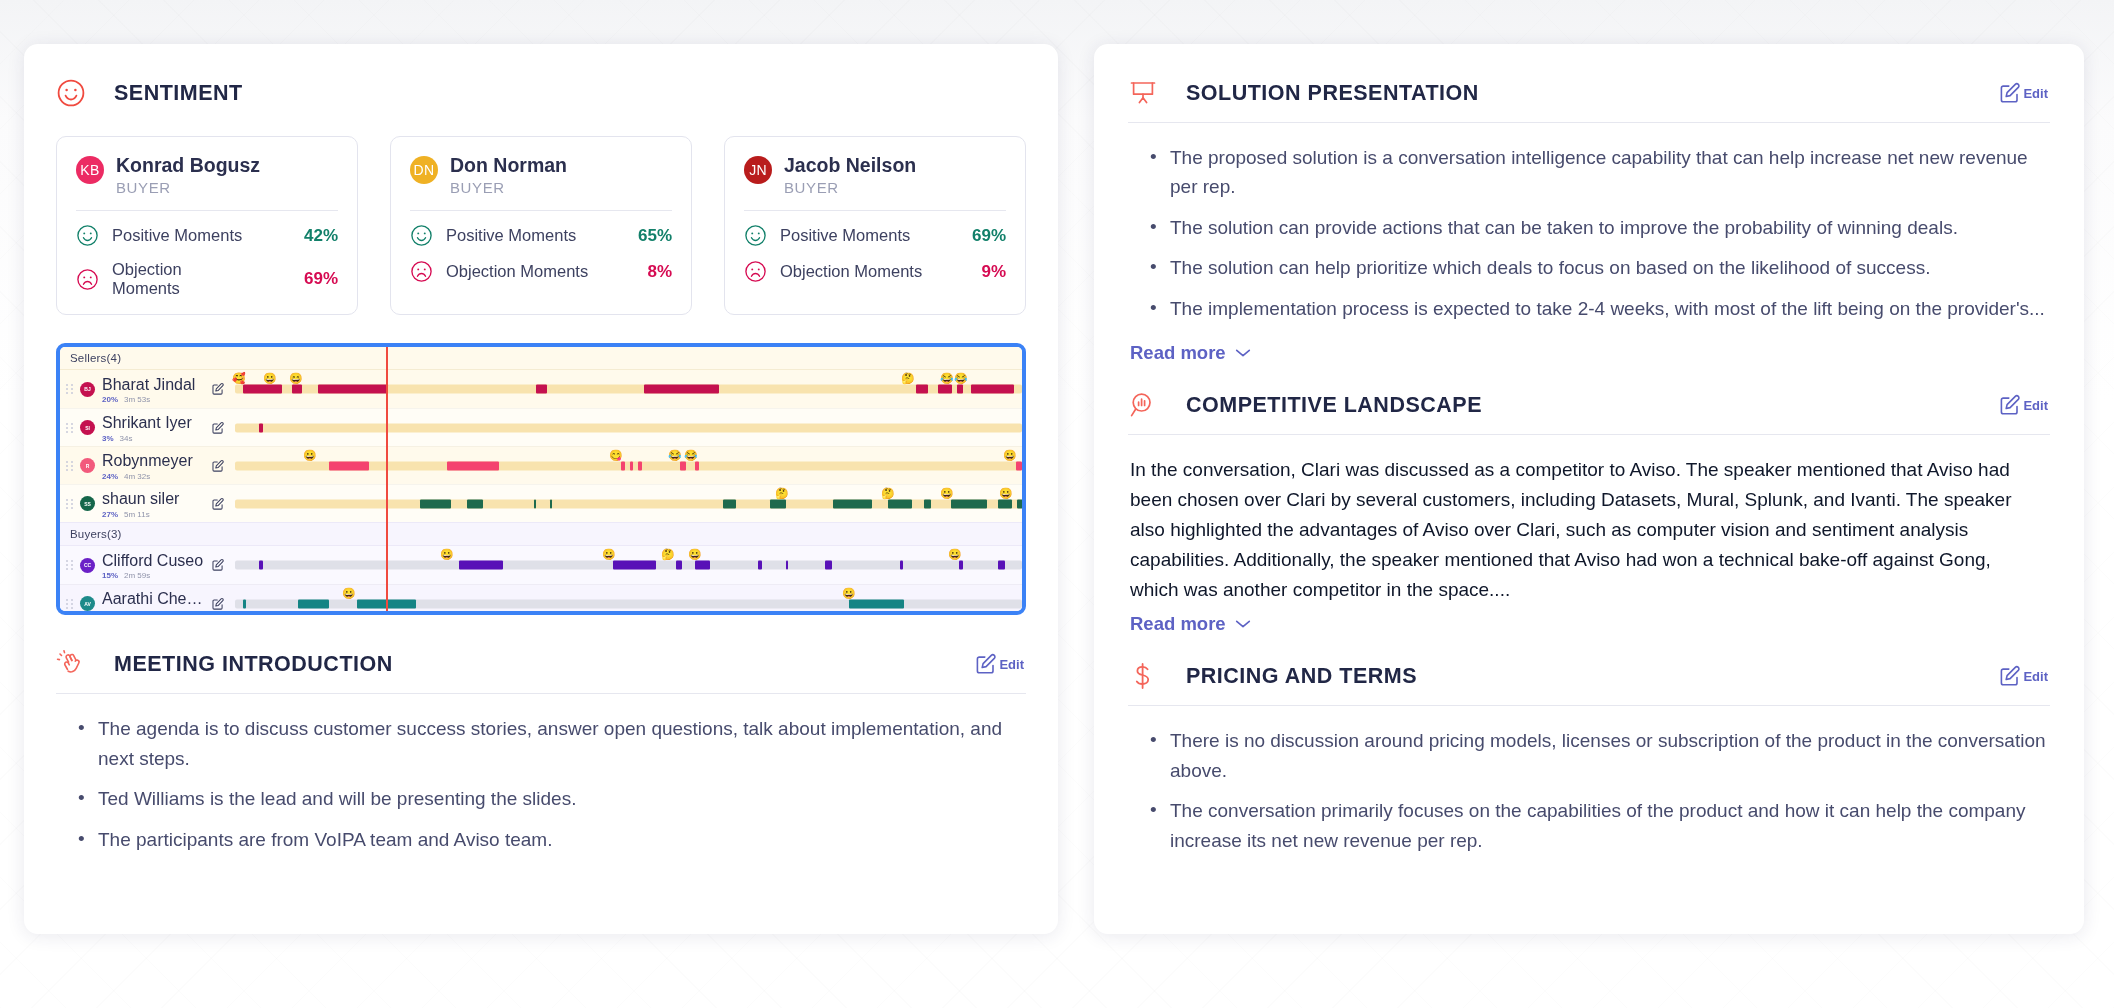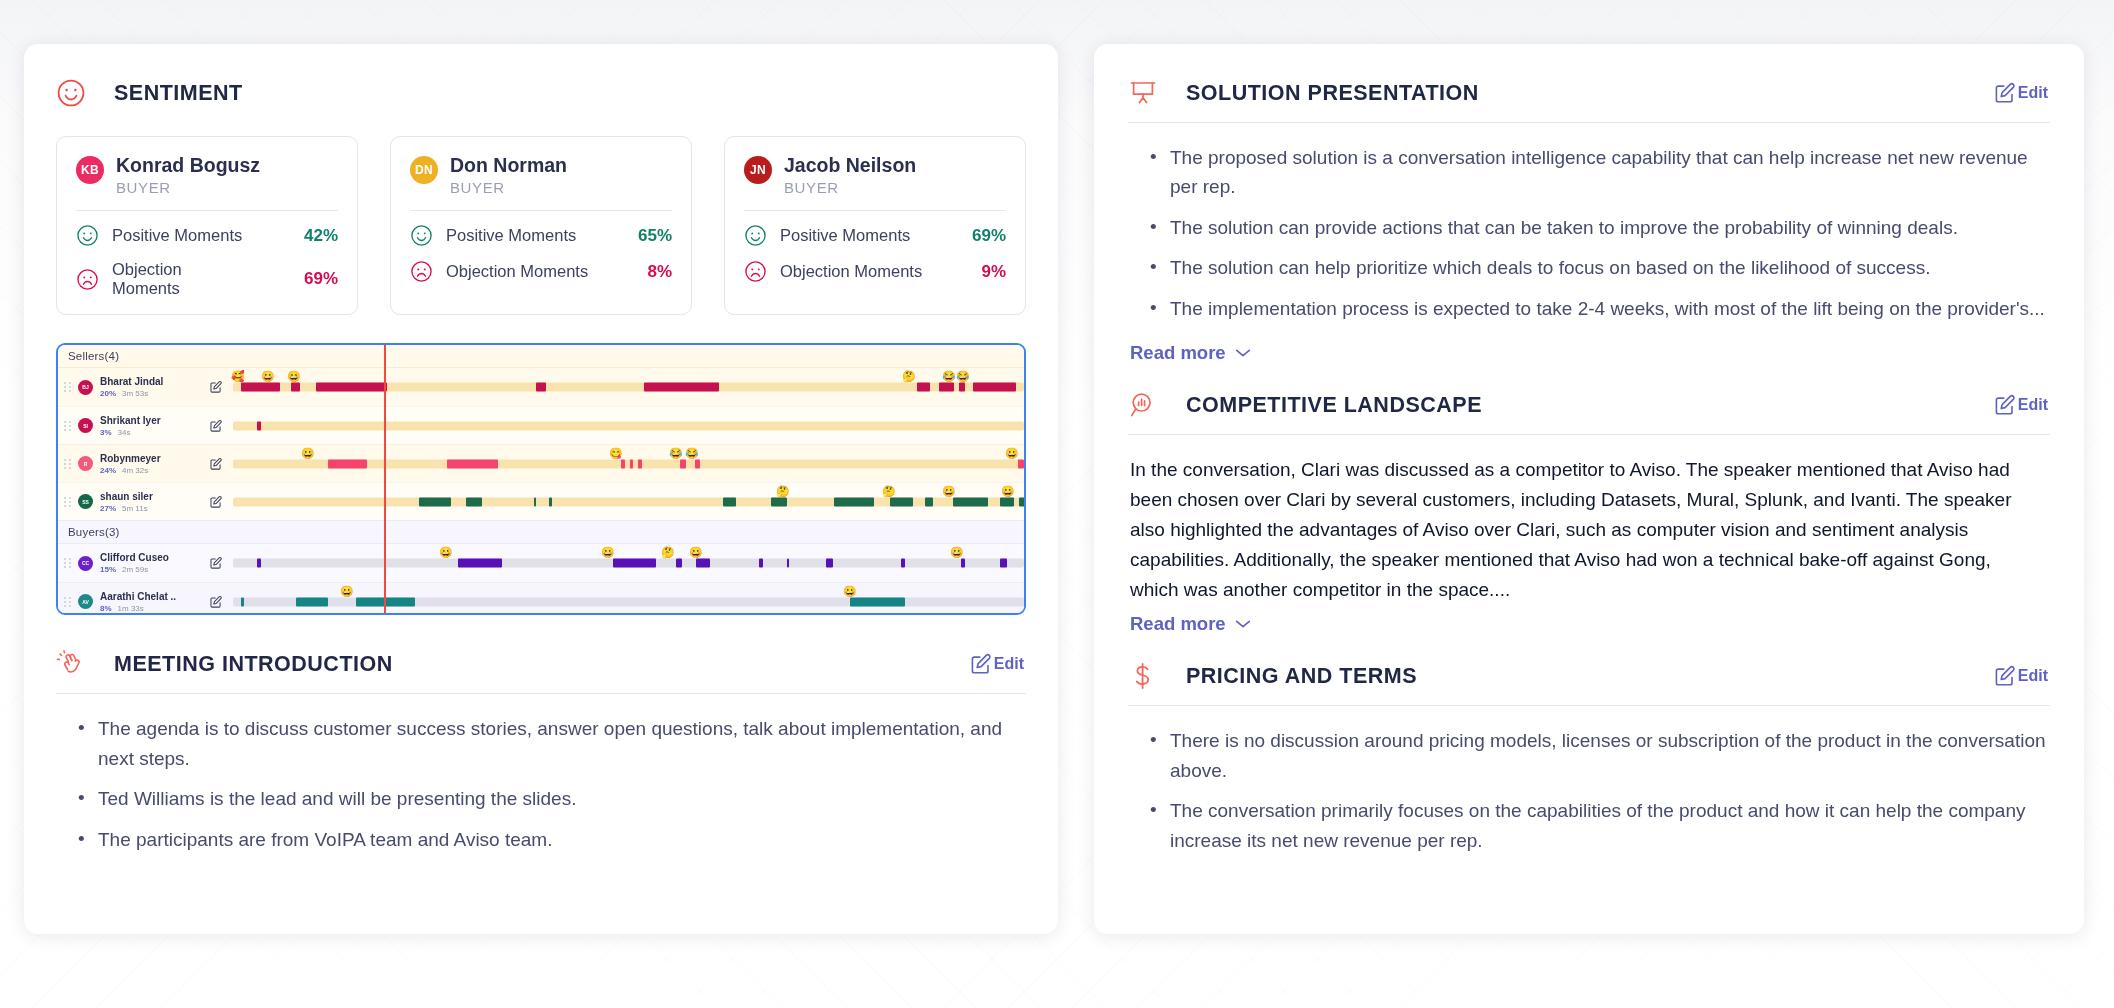--- a/index.html
+++ b/index.html
@@ -68,21 +68,21 @@
     text-transform: uppercase;
     white-space: nowrap;
   }
   .sec-icon { width: 30px; height: 30px; display: block; flex: none; }
 
   .edit-btn {
     display: flex;
     align-items: center;
     gap: 1px;
     color: #5d62c4;
-    font-size: 16px;
+    font-size: 13px;
     font-weight: 700;
     cursor: pointer;
     background: none;
     border: none;
     font-family: inherit;
     padding: 2px 2px;
   }
   .edit-btn svg { width: 24px; height: 24px; display: block; }
 
   .hr {
@@ -100,42 +100,42 @@
   .sent-card {
     flex: 1;
     border: 1px solid #e3e4ee;
     border-radius: 10px;
     padding: 17px 19px 16px 19px;
     background: #fff;
   }
   .sent-person { display: flex; align-items: flex-start; gap: 12px; }
   .avatar {
     width: 28px; height: 28px; border-radius: 50%;
-    color: #fff; font-size: 12px; font-weight: 700;
+    color: #fff; font-size: 14px; font-weight: 400;
     display: flex; align-items: center; justify-content: center;
     flex: none; margin-top: 2px; letter-spacing: .3px;
   }
   .sent-name { font-size: 19.5px; font-weight: 700; color: #2b2f4e; line-height: 1.15; }
   .sent-role { font-size: 15px; color: #9a9eb4; letter-spacing: .6px; margin-top: 3px; }
   .sent-div { height: 1px; background: #e6e7ef; margin: 14px 0 0 0; }
 
   .moment-row {
     display: flex; align-items: center; gap: 13px;
     padding: 13px 0 0 0;
   }
   .moment-row .face { width: 23px; height: 23px; flex: none; display: block; }
   .moment-label { font-size: 16.5px; color: #3d4160; flex: 1; }
   .moment-val { font-size: 17px; font-weight: 700; margin-left: 46px; }
   .val-pos { color: #12806a; }
   .val-neg { color: #d60b52; }
 
   
   .timeline {
     margin-top: 28px;
-    border: 2px solid #3b82f6;
+    border: 4px solid #3b82f6;
     border-radius: 9px;
     overflow: hidden;
     position: relative;
     height: 272px;
   }
   .tl-group-label {
     font-size: 11.5px;
     color: #3d4160;
     padding: 5px 0 5px 10px;
     letter-spacing: .2px;
@@ -168,21 +168,21 @@
   }
   .drag-dots i { width: 2px; height: 2px; background: #c9cada; border-radius: 50%; display: block; }
 
   .tl-ava {
     width: 15px; height: 15px; border-radius: 50%; flex: none;
     display: flex; align-items: center; justify-content: center;
     color: #fff; font-size: 5px; font-weight: 700;
   }
   .tl-meta { flex: 1; min-width: 0; }
   .tl-name {
-    font-size: 10px; color: #2b2f4e; font-weight: 700;
+    font-size: 16px; color: #2b2f4e; font-weight: 400;
     white-space: nowrap; overflow: hidden; text-overflow: ellipsis; line-height: 1.2;
   }
   .tl-sub { font-size: 8px; margin-top: 1px; white-space: nowrap; }
   .tl-pct { color: #5d62c4; font-weight: 700; }
   .tl-dur { color: #8f93aa; margin-left: 6px; }
   .tl-edit { width: 14px; height: 14px; flex: none; margin-right: 10px; display: block; }
 
   .tl-track {
     flex: 1; position: relative; height: 100%;
   }

